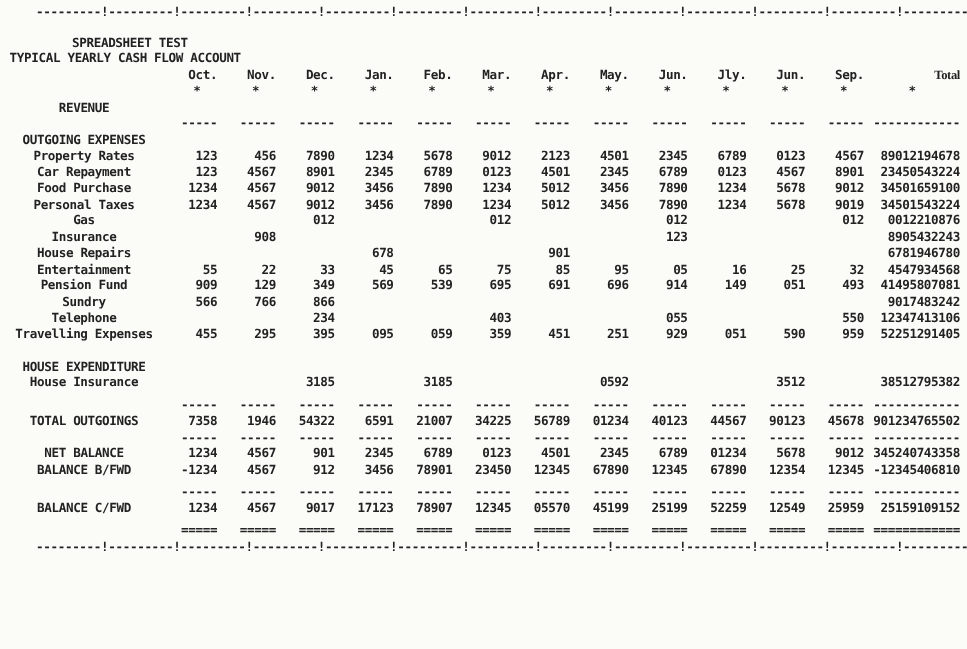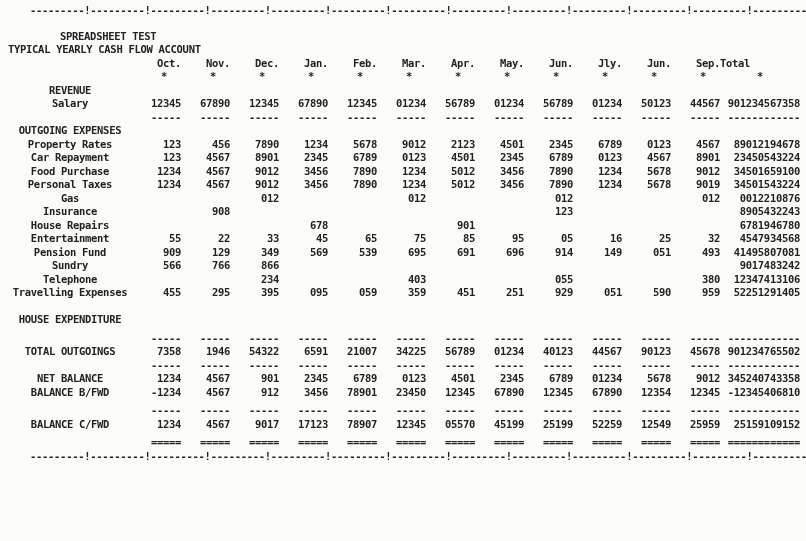--- a/index.html
+++ b/index.html
@@ -32,21 +32,21 @@
   col.c-m   { width: 49px; }
   col.c-t   { width: 80px; }
   th, td {
     padding: 0;
     height: 13.5px; line-height: 13.5px;
     font-weight: 700;
     white-space: nowrap;
     overflow: hidden;
   }
   th { text-align: right; }
-  th.h-t { text-align: left; }
+  th.h-t { text-align: right; font-family: Liberation Serif, serif; }
   th.mark { text-align: right; padding-right: 14px; }
   th.mark-t { text-align: center; }
   td.lbl { text-align: center; }
   td.num { text-align: right; }
   tr.r-blank td { height: 13.5px; }
   tr.r-gap td { height: 5px; line-height: 5px; font-size: 2px; }
 </style>
 </head>
 <body>
 
@@ -103,36 +103,20 @@
           <th class="mark">*</th>
           <th class="mark">*</th>
           <th class="mark-t">*</th>
         </tr>
       </thead>
     <tbody>
         <tr class="r-section">
           <td class="lbl">REVENUE</td>
           <td colspan="13"></td>
         </tr>
-        <tr class="r-data">
-          <td class="lbl">Salary</td>
-          <td class="num">12345</td>
-          <td class="num">67890</td>
-          <td class="num">12345</td>
-          <td class="num">67890</td>
-          <td class="num">12345</td>
-          <td class="num">01234</td>
-          <td class="num">56789</td>
-          <td class="num">01234</td>
-          <td class="num">56789</td>
-          <td class="num">01234</td>
-          <td class="num">50123</td>
-          <td class="num">44567</td>
-          <td class="num">901234567358</td>
-        </tr>
         <tr class="r-rule">
           <td class="lbl"></td>
           <td class="num">-----</td>
           <td class="num">-----</td>
           <td class="num">-----</td>
           <td class="num">-----</td>
           <td class="num">-----</td>
           <td class="num">-----</td>
           <td class="num">-----</td>
           <td class="num">-----</td>
@@ -312,21 +296,21 @@
           <td class="num"></td>
           <td class="num">234</td>
           <td class="num"></td>
           <td class="num"></td>
           <td class="num">403</td>
           <td class="num"></td>
           <td class="num"></td>
           <td class="num">055</td>
           <td class="num"></td>
           <td class="num"></td>
-          <td class="num">380</td>
+          <td class="num">550</td>
           <td class="num">12347413106</td>
         </tr>
         <tr class="r-data">
           <td class="lbl">Travelling Expenses</td>
           <td class="num">455</td>
           <td class="num">295</td>
           <td class="num">395</td>
           <td class="num">095</td>
           <td class="num">059</td>
           <td class="num">359</td>
@@ -338,20 +322,36 @@
           <td class="num">959</td>
           <td class="num">52251291405</td>
         </tr>
         <tr class="r-blank">
           <td colspan="14"></td>
         </tr>
         <tr class="r-section">
           <td class="lbl">HOUSE EXPENDITURE</td>
           <td colspan="13"></td>
         </tr>
+        <tr class="r-data">
+          <td class="lbl">House Insurance</td>
+          <td class="num"></td>
+          <td class="num"></td>
+          <td class="num">3185</td>
+          <td class="num"></td>
+          <td class="num">3185</td>
+          <td class="num"></td>
+          <td class="num"></td>
+          <td class="num">0592</td>
+          <td class="num"></td>
+          <td class="num"></td>
+          <td class="num">3512</td>
+          <td class="num"></td>
+          <td class="num">38512795382</td>
+        </tr>
         <tr class="r-gap">
           <td colspan="14"></td>
         </tr>
         <tr class="r-rule">
           <td class="lbl"></td>
           <td class="num">-----</td>
           <td class="num">-----</td>
           <td class="num">-----</td>
           <td class="num">-----</td>
           <td class="num">-----</td>

